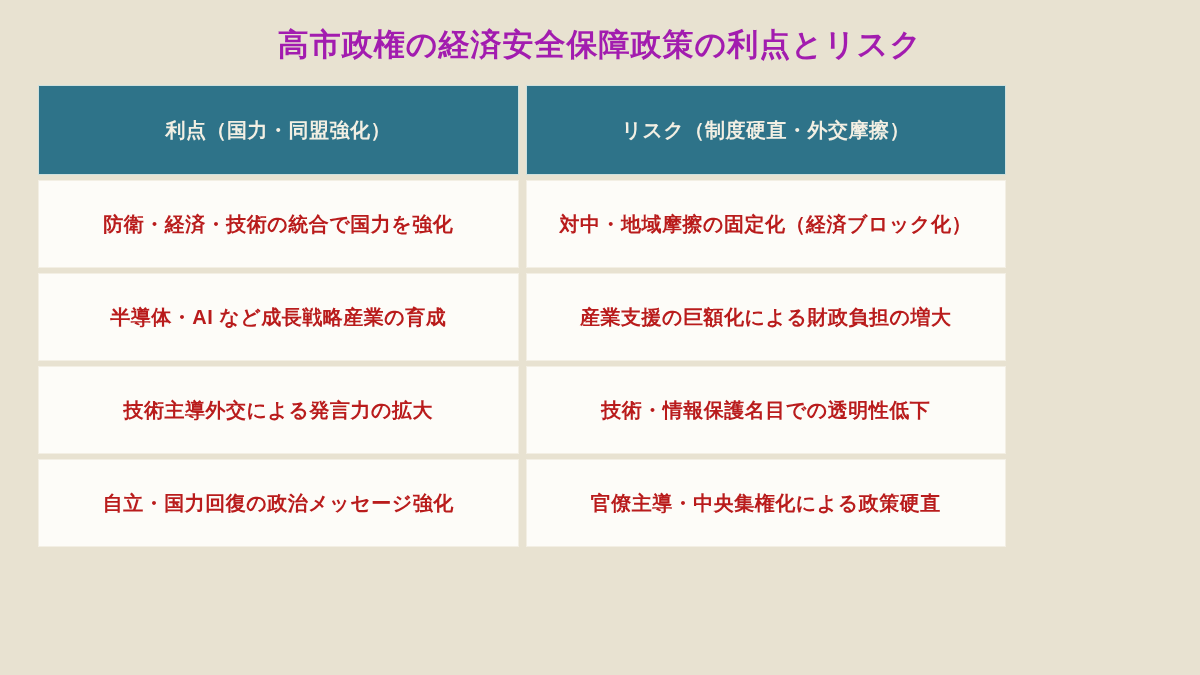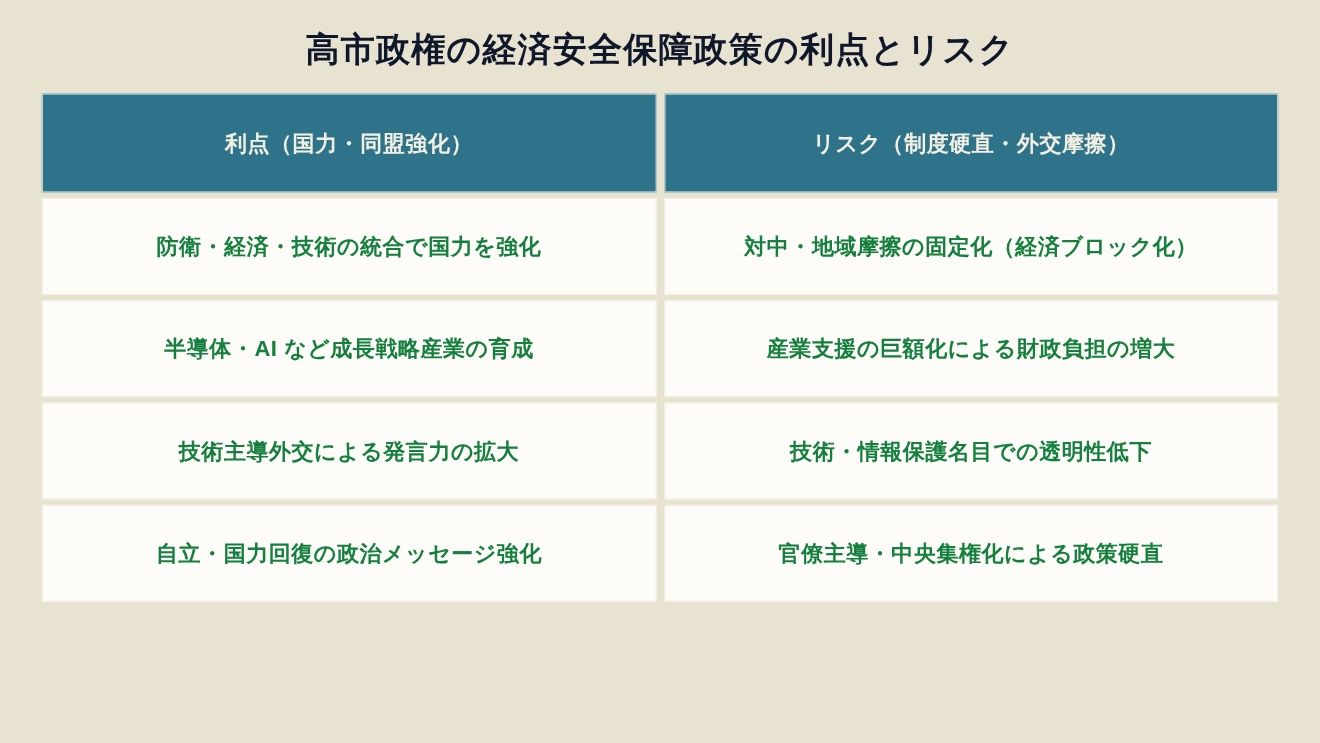--- a/index.html
+++ b/index.html
@@ -16,28 +16,28 @@
   }
   .title {
     position: absolute;
     top: 24px;
     left: 0;
     width: 1200px;
     text-align: center;
     font-size: 31px;
     font-weight: bold;
     letter-spacing: 1px;
-    color: #0f172a;
+    color: #a21caf;
     margin: 0;
   }
   .grid {
     position: absolute;
     top: 85px;
     left: 38px;
-    width: 1124px;
+    width: 968px;
     display: grid;
     grid-template-columns: 1fr 1fr;
     grid-template-rows: 90px repeat(5, 88px);
     column-gap: 7px;
     row-gap: 5px;
   }
   .cell {
     display: flex;
     align-items: center;
     justify-content: center;
@@ -48,21 +48,21 @@
     padding: 0 12px;
     box-sizing: border-box;
   }
   .cell.header {
     background: #2e7389;
     color: #f2efe3;
     border: 1px solid #cfe0dd;
   }
   .cell.body {
     background: #fdfcf8;
-    color: #15803d;
+    color: #b91c1c;
     border: 1px solid #f3efe4;
     text-align: center;
   }
 </style>
 </head>
 <body>
 
 <h1 class="title">高市政権の経済安全保障政策の利点とリスク</h1>
 
 <div class="grid">

